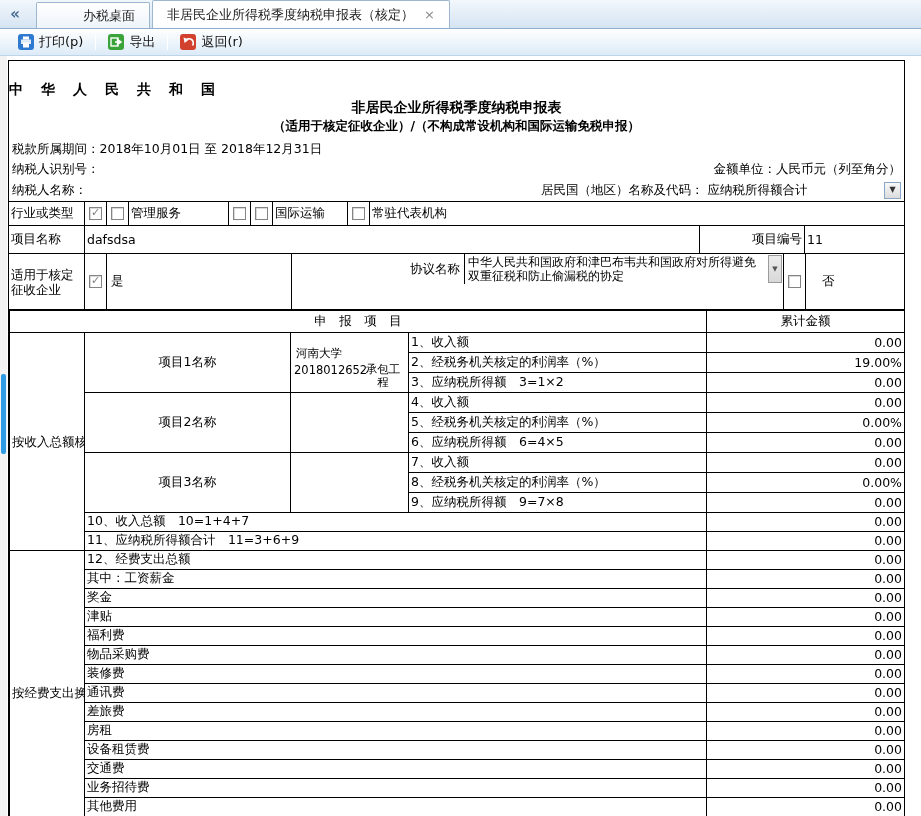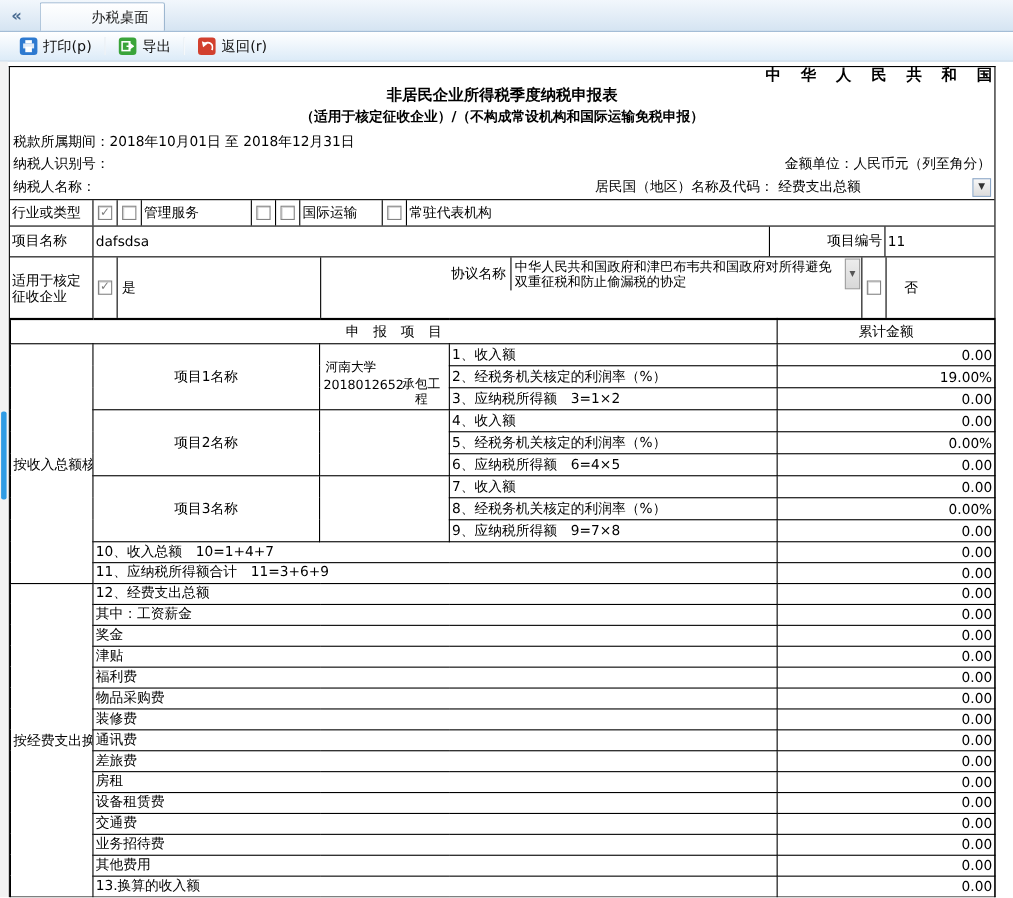--- a/index.html
+++ b/index.html
@@ -28,21 +28,21 @@
     cursor:pointer; border-radius:2px; }
   .tool-sep { width:1px; height:16px; background:#c3d3e2; border-right:1px solid #fff; margin:0 4px; }
   .tico { width:16px; height:16px; border-radius:3px; display:flex; align-items:center; justify-content:center; }
 
   
   .splitter { position:absolute; left:0; top:56px; width:7px; height:760px; background:#f3f3f3; }
   .splitter-thumb { position:absolute; left:1px; top:318px; width:5px; height:80px; border-radius:2px; }
 
   .form { position:absolute; left:8px; top:60px; width:897px; height:756px;
     border:1px solid #000; border-bottom:none; background:#fff; color:#000; }
-  .t1 { text-align:right; font-weight:bold; font-size:14px; letter-spacing:2px; margin-top:0; line-height:17px;}
+  .t1 { text-align:left; font-weight:bold; font-size:14px; letter-spacing:2px; margin-top:20px; line-height:17px;}
   .t2 { text-align:center; font-weight:bold; font-size:14px; line-height:19px; }
   .t3 { text-align:center; font-weight:bold; font-size:12.5px; line-height:18px; }
 
   .hline { font-size:12.5px; line-height:20px; padding:0 3px; display:flex; }
   .hline .rt { margin-left:auto; }
   .hline.first { margin-top:4px; }
   .resident-group { margin-left:auto; display:flex; align-items:center; width:360px; }
   .resident-group .lbl { white-space:nowrap; }
   .resident-group .val { margin-left:4px; white-space:nowrap; }
   .combo-btn { margin-left:auto; width:17px; height:17px; background:linear-gradient(#f8f8f8,#dcdcdc);
@@ -98,20 +98,24 @@
 </head>
 <body>
 
 <div class="app">
 
   <div class="tabbar">
     <div class="collapse-btn">«</div>
     <div class="tab first">
       <span>办税桌面</span>
     </div>
+    <div class="tab active">
+      <span>非居民企业所得税季度纳税申报表（核定）</span>
+      <span class="tab-close">×</span>
+    </div>
   </div>
 
   <div class="toolbar">
     <div class="tool-btn">
       <span class="tico" style="background: rgb(46, 122, 208);">
         <svg width="12" height="12" viewBox="0 0 12 12">
             <rect x="3" y="0.5" width="6" height="3" fill="#fff"></rect>
             <rect x="1" y="3.5" width="10" height="4.5" fill="#fff" opacity="0.85"></rect>
             <rect x="3" y="6.5" width="6" height="5" fill="#fff"></rect>
           </svg>
@@ -154,21 +158,21 @@
       <span>2018年10月01日 至 2018年12月31日</span>
     </div>
     <div class="hline">
       <span>纳税人识别号：</span>
       <span class="rt">金额单位：人民币元（列至角分）</span>
     </div>
     <div class="hline" style="line-height:22px;">
       <span>纳税人名称：</span>
       <span class="resident-group">
         <span class="lbl">居民国（地区）名称及代码：</span>
-        <span class="val">经费支出总额</span>
+        <span class="val">应纳税所得额合计</span>
         <span class="combo-btn">▼</span>
       </span>
     </div>
 
     <div class="urow industry-row">
       <div class="ucell nb" style="width:75px;">行业或类型</div>
       <div class="ucell cbcell" style="width:22px;">
         <span class="cb checked"></span>
         </div>
       <div class="ucell cbcell" style="width:22px;">

